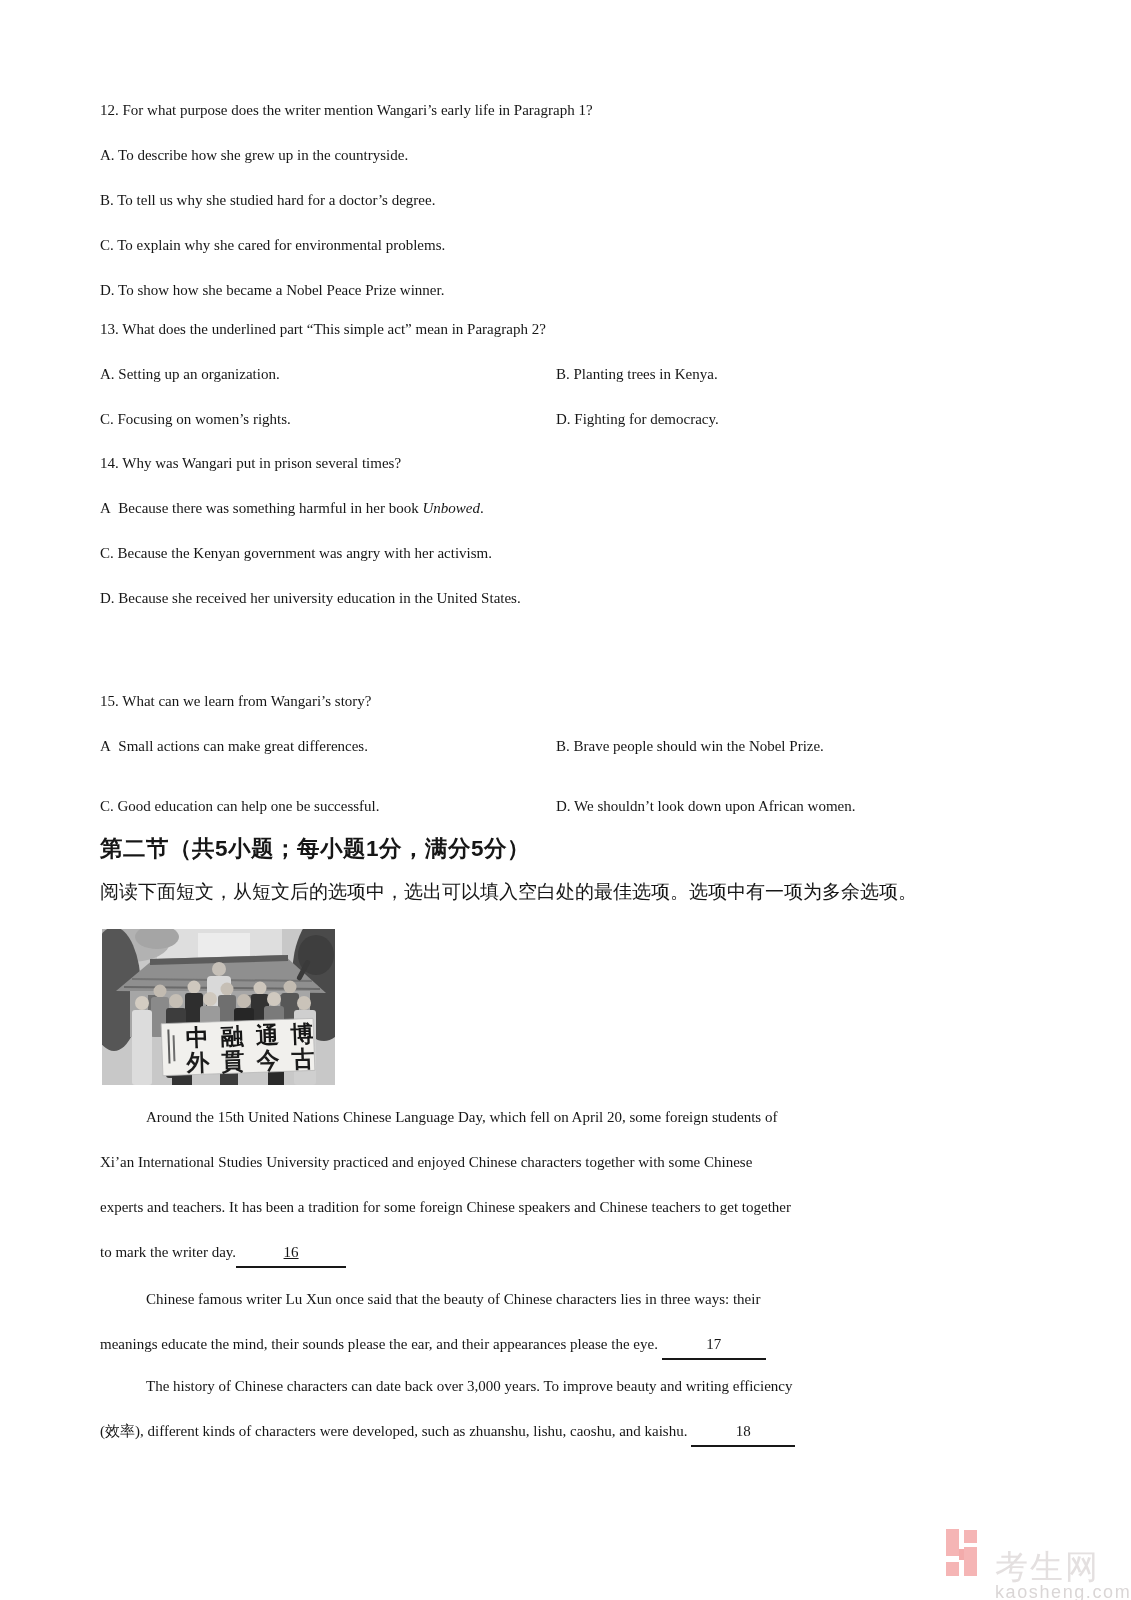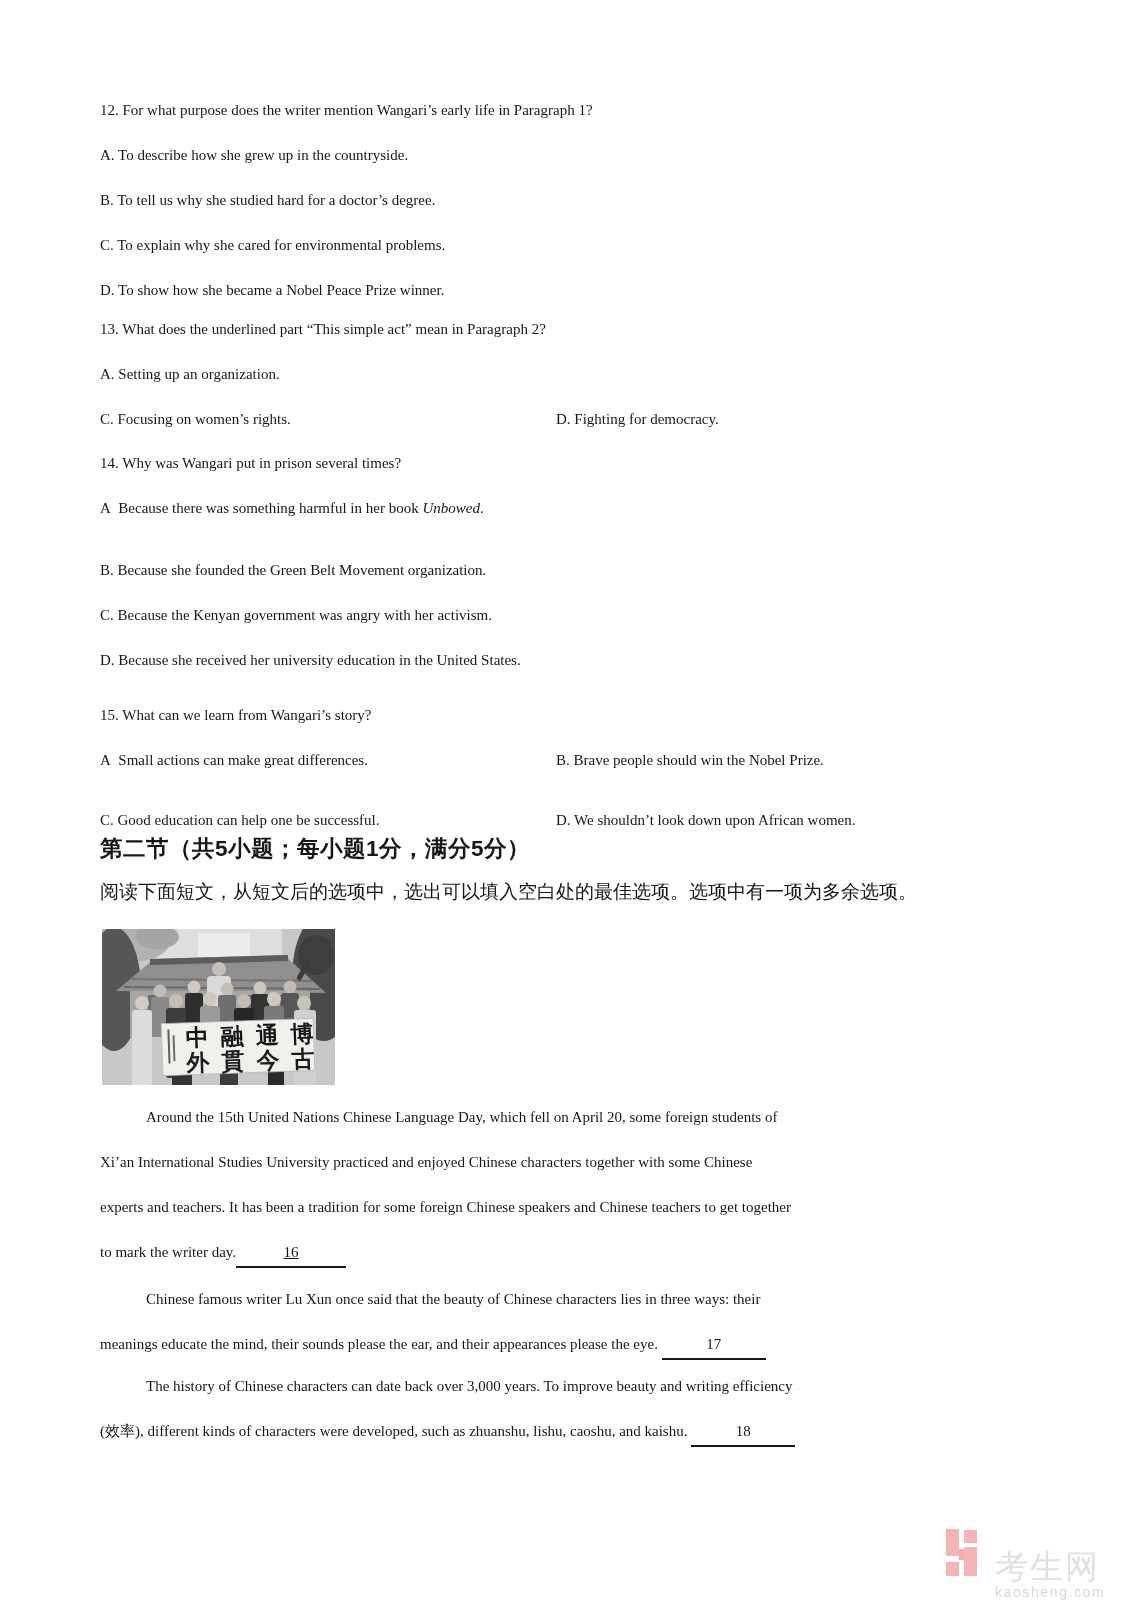--- a/index.html
+++ b/index.html
@@ -16,56 +16,56 @@
   .sec-header{font-family:"Liberation Sans","DejaVu Sans",sans-serif;font-weight:700;
               font-size:22.5px;letter-spacing:0.5px;}
   .instruction{font-size:19px;}
   .blank{display:inline-block;min-width:104px;height:27px;border-bottom:2px solid #181818;
          text-align:center;vertical-align:baseline;line-height:27px;}
   .blank-16{min-width:110px;text-decoration:underline;}
   .photo-wrap{position:absolute;left:102px;top:929px;width:233px;height:156px;}
   .watermark{position:absolute;left:946px;top:1529px;display:flex;align-items:flex-start;}
   .wm-text{margin-left:11px;font-family:"Liberation Sans","DejaVu Sans",sans-serif;margin-top:20px;}
   .wm-name{font-size:33px;line-height:36px;color:#e4e0e0;letter-spacing:2px;}
-  .wm-url{font-size:14px;line-height:15px;color:#dad6d6;letter-spacing:1.6px;}
+  .wm-url{font-size:18px;line-height:15px;color:#dad6d6;letter-spacing:1.6px;}
   i{}
 </style>
 </head>
 <body>
 
 <div class="page">
 
   <section class="block" style="top:88px">
     <div class="line">12. For what purpose does the writer mention Wangari’s early life in Paragraph 1?</div>
     <div class="line">A. To describe how she grew up in the countryside.</div>
     <div class="line">B. To tell us why she studied hard for a doctor’s degree.</div>
     <div class="line">C. To explain why she cared for environmental problems.</div>
     <div class="line">D. To show how she became a Nobel Peace Prize winner.</div>
   </section>
 
   <section class="block" style="top:307px">
     <div class="line">13. What does the underlined part “This simple act” mean in Paragraph 2?</div>
     <div class="row">
       <div class="line cell-l">A. Setting up an organization.</div>
+      <div class="line cell-r">B. Planting trees in Kenya.</div>
     </div>
     <div class="row">
       <div class="line cell-l">C. Focusing on women’s rights.</div>
       <div class="line cell-r">D. Fighting for democracy.</div>
     </div>
   </section>
 
   <section class="block" style="top:441px">
     <div class="line">14. Why was Wangari put in prison several times?</div>
     <div class="line"><span>A&nbsp; Because there was something harmful in her book </span><i>Unbowed</i><span>.</span></div>
-    <div class="line gap17">B. Because she founded the Green Belt Movement organization.</div>
     <div class="line">C. Because the Kenyan government was angry with her activism.</div>
     <div class="line">D. Because she received her university education in the United States.</div>
   </section>
 
-  <section class="block" style="top:693px">
+  <section class="block" style="top:679px">
     <div class="line">15. What can we learn from Wangari’s story?</div>
     <div class="row">
       <div class="line cell-l">A&nbsp; Small actions can make great differences.</div>
       <div class="line cell-r">B. Brave people should win the Nobel Prize.</div>
     </div>
     <div class="row gap15">
       <div class="line cell-l">C. Good education can help one be successful.</div>
       <div class="line cell-r">D. We shouldn’t look down upon African women.</div>
     </div>
   </section>

